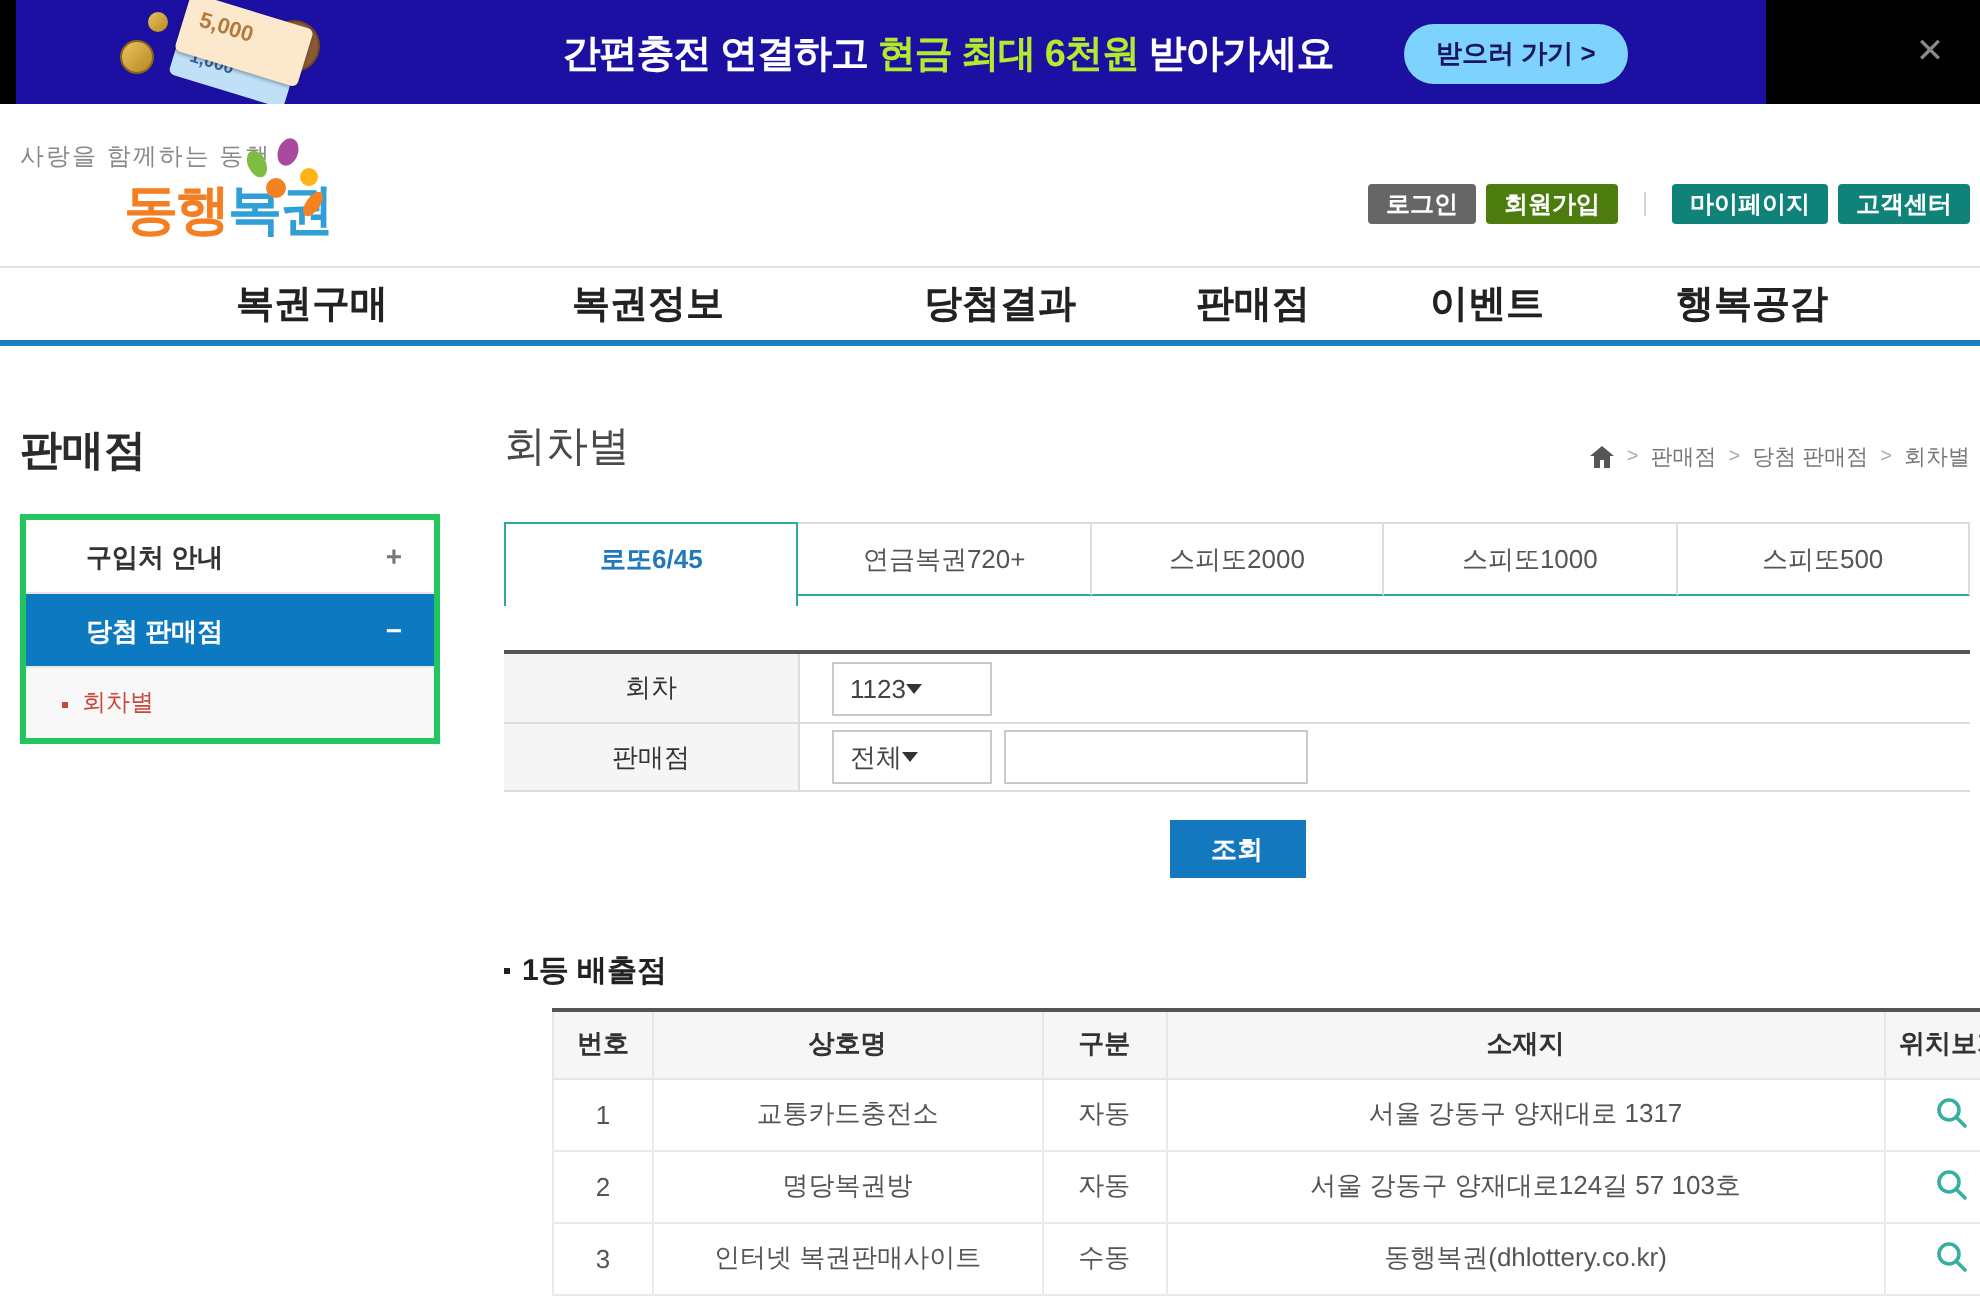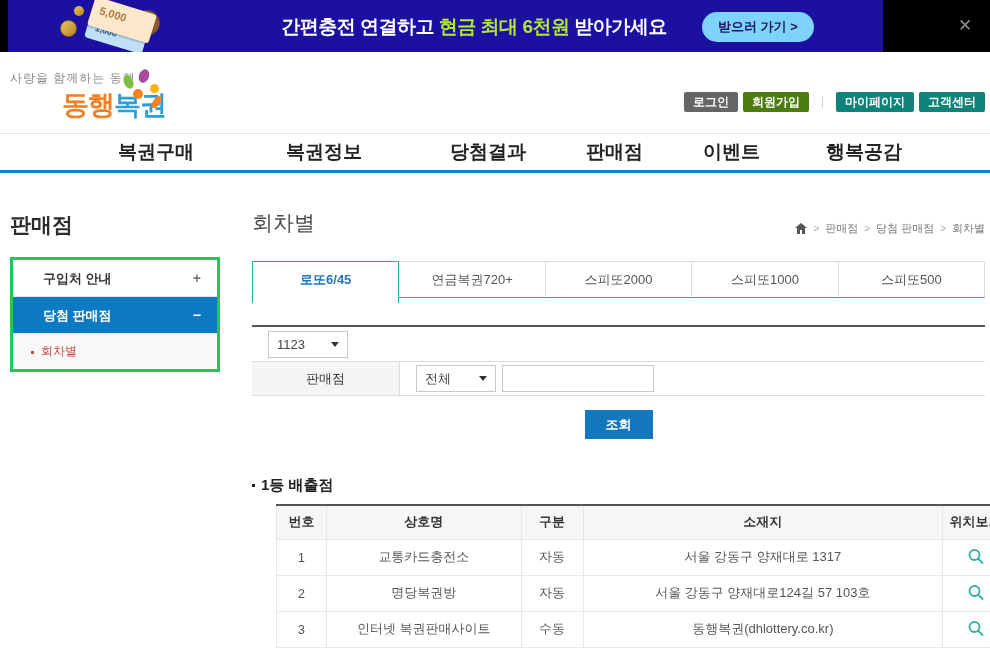--- a/index.html
+++ b/index.html
@@ -52,21 +52,21 @@
   .hbtn-blue { background:#4d7c0f; }
   .hbtn-teal { background:#0f837a; }
   .hdr-divider { width:1px; height:12px; background:#d5d5d5; margin:0 8px 0 13px; }
 
   
   .nav { position:absolute; left:0; top:133px; width:990px; height:40px; background:#fff;
          border-top:1px solid #e4e4e4; border-bottom:3px solid #1e7cc1; }
   .nav-inner { display:flex; padding-left:118px; height:36px; align-items:center; }
   .nav-item { font-size:19px; font-weight:bold; color:#222; cursor:pointer; white-space:nowrap; }
   .nav-item:nth-child(1){ margin-right:92px; } .nav-item:nth-child(2){ margin-right:88px; }
-  .nav-item:nth-child(3){ margin-right:60px; } .nav-item:nth-child(4){ margin-right:60px; }
+  .nav-item:nth-child(3){ margin-right:60px;margin-left:12px; } .nav-item:nth-child(4){ margin-right:60px; }
   .nav-item:nth-child(5){ margin-right:66px; }
 
   
   .page { position:absolute; left:0; top:173px; width:990px; height:477px; }
 
   
   .sidebar { position:absolute; left:10px; top:0; width:210px; }
   .sidebar-title { position:absolute; left:0; top:38px; font-size:21px; font-weight:bold; color:#2b2b2b; }
   .side-menu { position:absolute; left:0; top:84px; width:210px; border:3px solid #22c55e; background:#fff; }
   .side-item { position:relative; height:37px; line-height:37px; padding-left:30px; font-size:13px; font-weight:bold;
@@ -93,21 +93,21 @@
   .tab.active { height:42px; border:1px solid #2fa99e; border-bottom:none; color:#2078bd; font-weight:bold; }
 
   
   .search-form { position:absolute; left:0; top:152px; width:733px; border-top:2px solid #555; border-bottom:1px solid #ddd; }
   .form-row { display:flex; height:34px; }
   .form-row + .form-row { border-top:1px solid #ddd; }
   .form-label { width:148px; background:#f5f5f5; border-right:1px solid #ddd; display:flex; align-items:center;
                 justify-content:center; font-size:13px; color:#333; }
   .form-field { flex:1; display:flex; align-items:center; padding-left:16px; gap:6px; }
   .select { width:80px; height:27px; border:1px solid #c9c9c9; background:#fff; display:flex; align-items:center;
-            justify-content:space-between; padding:0 8px; font-size:13px; color:#444; cursor:pointer; }
+            justify-content:flex-start; padding:0 8px; font-size:13px; color:#444; cursor:pointer; }
   .arrow-down { width:0; height:0; border-left:4px solid transparent; border-right:4px solid transparent;
                 border-top:5px solid #333; }
   .text-input { width:152px; height:27px; border:1px solid #c9c9c9; padding:0 6px; font-size:13px; color:#444;
                 font-family:"Liberation Sans","DejaVu Sans",sans-serif; }
   .submit-wrap { position:absolute; left:0; top:237px; width:733px; text-align:center; }
   .submit-btn { width:68px; height:29px; background:#1478bf; border:none; color:#fff; font-size:13px; font-weight:bold;
                 cursor:pointer; font-family:"Liberation Sans","DejaVu Sans",sans-serif; }
 
   
   .section-head { position:absolute; left:0; top:303px; font-size:15px; font-weight:bold; color:#222;
@@ -212,20 +212,21 @@
       <div class="tabs">
         <div class="tab active">로또6/45</div>
         <div class="tab">연금복권720+</div>
         <div class="tab">스피또2000</div>
         <div class="tab">스피또1000</div>
         <div class="tab">스피또500</div>
       </div>
 
       <div class="search-form">
         <div class="form-row">
+          <div class="form-label">회차</div>
           <div class="form-field">
             <div class="select">
               <span>1123</span>
               <span class="arrow-down"></span>
             </div>
           </div>
         </div>
         <div class="form-row">
           <div class="form-label">판매점</div>
           <div class="form-field">

